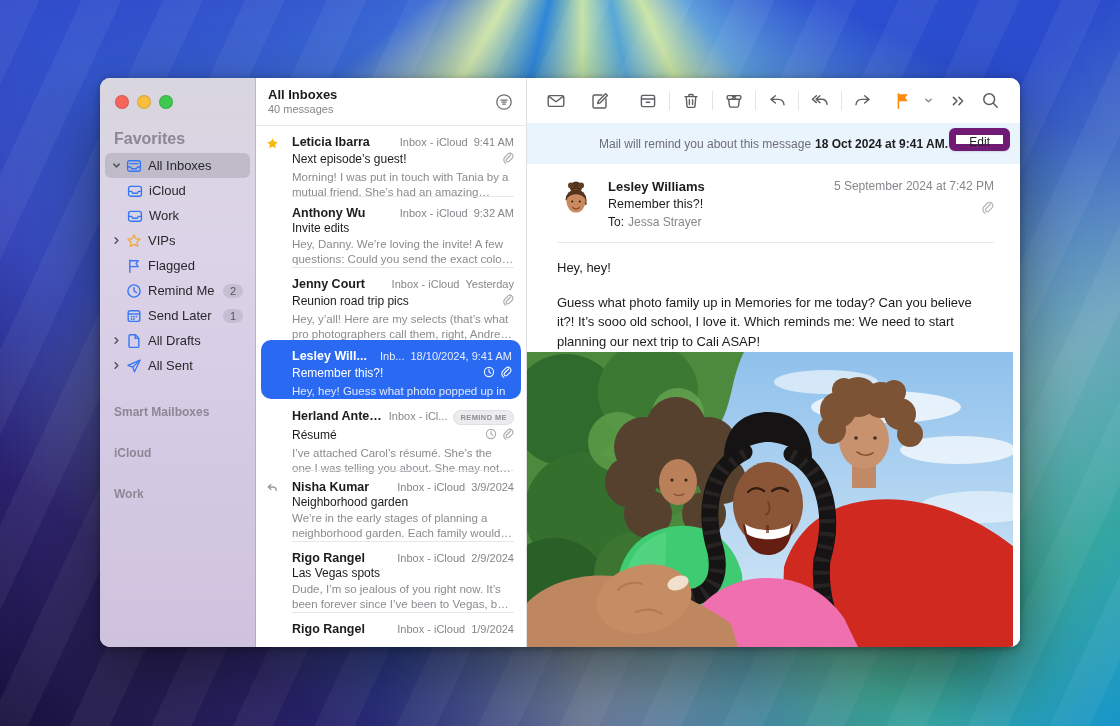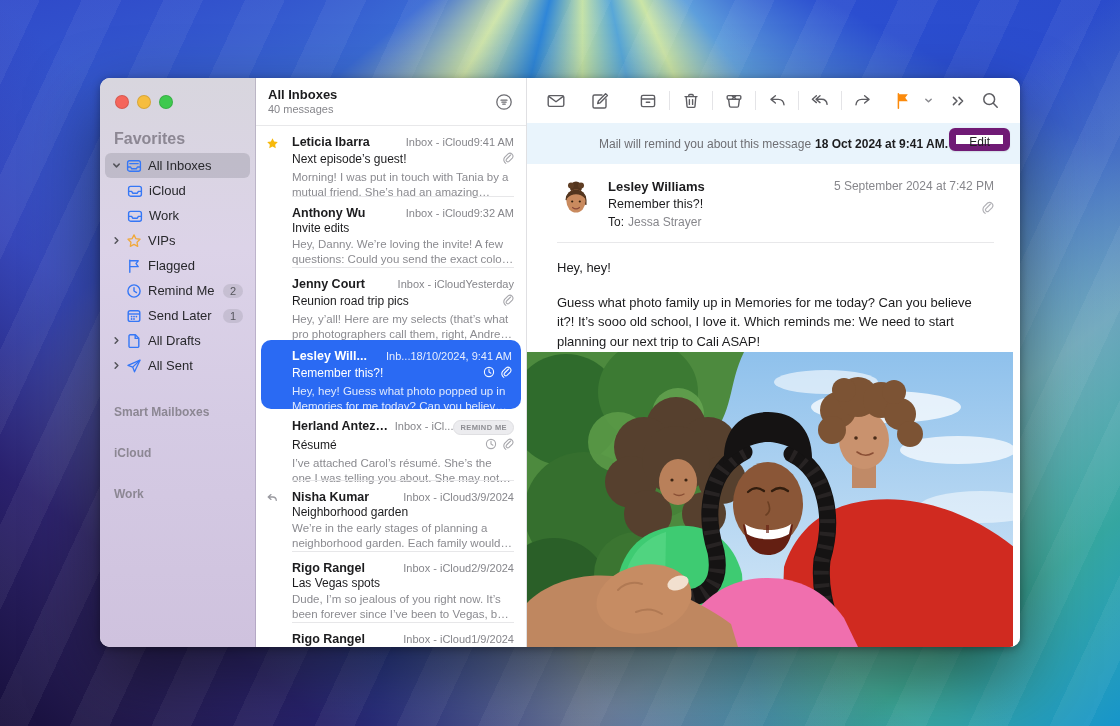--- a/index.html
+++ b/index.html
@@ -31,28 +31,28 @@
   .list{width:270px;flex:none;background:#fff;border-right:1px solid #e0e0e3;display:flex;flex-direction:column;}
   .list-head{height:47px;flex:none;border-bottom:1px solid #e8e8ea;display:flex;align-items:center;padding:0 13px 0 12px;}
   .lh-title{font-size:13px;font-weight:700;color:#1c1c1e;line-height:1.25;}
   .lh-count{font-size:11px;color:#86868b;line-height:1.2;}
   .filter-btn{margin-left:auto;background:none;border:none;padding:0;display:flex;color:#6e6e73;}
   .rows{flex:1;overflow:hidden;position:relative;}
   .row{position:relative;padding:9px 12px 8px 36px;height:71px;box-sizing:border-box;}
   .row::after{content:"";position:absolute;left:36px;right:12px;bottom:0;border-bottom:1px solid #e7e7e9;}
   .row.noline::after{display:none;}
   .gut{position:absolute;left:10px;top:11px;display:flex;}
-  .row-line1{display:flex;align-items:baseline;}
+  .row-line1{display:flex;align-items:baseline;gap:6px;}
   .sender{font-weight:700;font-size:12.5px;color:#1c1c1e;flex:1;white-space:nowrap;overflow:hidden;text-overflow:ellipsis;}
   .meta{font-size:11px;color:#86868b;white-space:nowrap;}
   .row-line2{display:flex;align-items:center;margin-top:1px;}
   .subj{font-size:12px;color:#1c1c1e;flex:1;white-space:nowrap;overflow:hidden;text-overflow:ellipsis;}
   .sub-ic{display:flex;gap:5px;align-items:center;color:#a8a8ad;}
   .preview{font-size:11.5px;color:#8b8b90;line-height:1.33;margin-top:2px;display:-webkit-box;-webkit-line-clamp:2;-webkit-box-orient:vertical;overflow:hidden;}
-  .row.sel{background:#2a6af3;border-radius:10px;margin:1px 5px 1px 5px;padding-left:31px;padding-right:9px;height:69px;}
+  .row.sel{background:#2a6af3;border-radius:10px;margin:1px 5px 1px 5px;padding-left:31px;padding-right:9px;height:59px;}
   .row.sel::after{display:none;}
   .row.sel .sender,.row.sel .subj{color:#fff;}
   .row.sel .meta{color:rgba(255,255,255,.88);}
   .row.sel .preview{color:rgba(255,255,255,.85);}
   .row.sel .sub-ic{color:rgba(255,255,255,.95);}
   .remind-pill{font-size:7.5px;font-weight:700;letter-spacing:.4px;color:#8e8e93;background:#ececef;border:1px solid #dfdfe2;border-radius:8px;padding:2px 6px;white-space:nowrap;}
   .row.cut{height:20px;padding-bottom:0;}
   
   .pane{flex:1;background:#fff;position:relative;display:flex;flex-direction:column;min-width:0;}
   .toolbar{height:45px;flex:none;display:flex;align-items:center;padding:0 14px 0 13px;}

